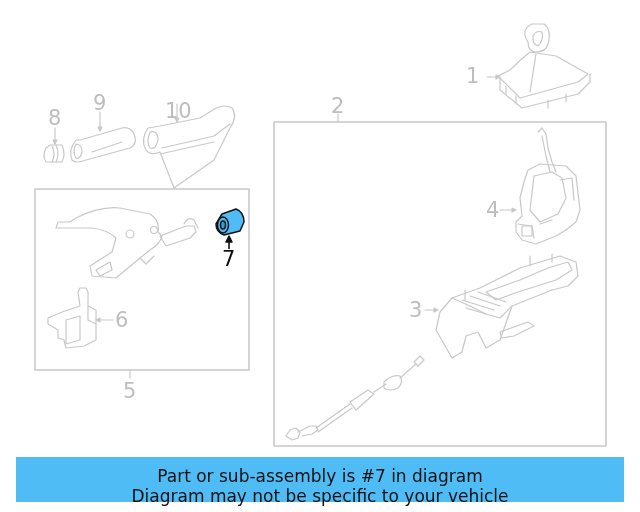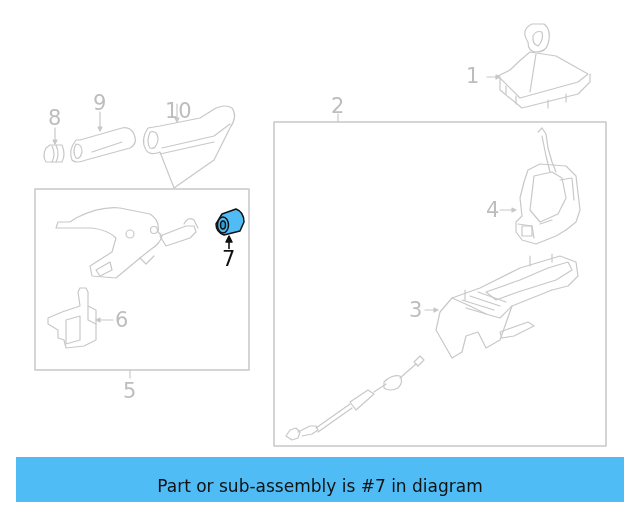--- a/index.html
+++ b/index.html
@@ -4,21 +4,21 @@
 <style>
   html, body { margin: 0; padding: 0; background: #ffffff; }
   body { width: 640px; height: 512px; position: relative; overflow: hidden; font-family: "DejaVu Sans", sans-serif; }
   .diagram { position: absolute; left: 0; top: 0; width: 640px; height: 450px; }
   .callout { position: absolute; font-family: "DejaVu Sans", sans-serif; font-size: 21px; color: #bdbdbd; line-height: 1; }
   .callout.active { color: #111111; }
   .banner {
     position: absolute; left: 16px; top: 457px; width: 608px; height: 45px;
     background: #4fbcf5; color: #111111; text-align: center;
     font-family: "DejaVu Sans", sans-serif; font-size: 17px; line-height: 20px;
-    padding-top: 19px; box-sizing: border-box;
+    padding-top: 9px; box-sizing: border-box;
   }
   .banner div { white-space: nowrap; }
 </style>
 </head>
 <body>
 
 <div class="diagram">
   <svg width="640" height="450" viewBox="0 0 640 450" xmlns="http://www.w3.org/2000/svg">
     <g fill="none" stroke="#c8c8c8" stroke-width="1.2" stroke-linejoin="round" stroke-linecap="round">
 
@@ -134,13 +134,14 @@
   <span class="callout" style="left:123px; top:381px;">5</span>
   <span class="callout" style="left:115px; top:310px;">6</span>
   <span class="callout active" style="left:222px; top:249px;">7</span>
   <span class="callout" style="left:48px; top:108px;">8</span>
   <span class="callout" style="left:93px; top:93px;">9</span>
   <span class="callout" style="left:165px; top:101px;">10</span>
 </div>
 
 <div class="banner">
   <div>Part or sub-assembly is #7 in diagram</div>
+  <div>Diagram may not be specific to your vehicle</div>
 </div>
 
 </body></html>

